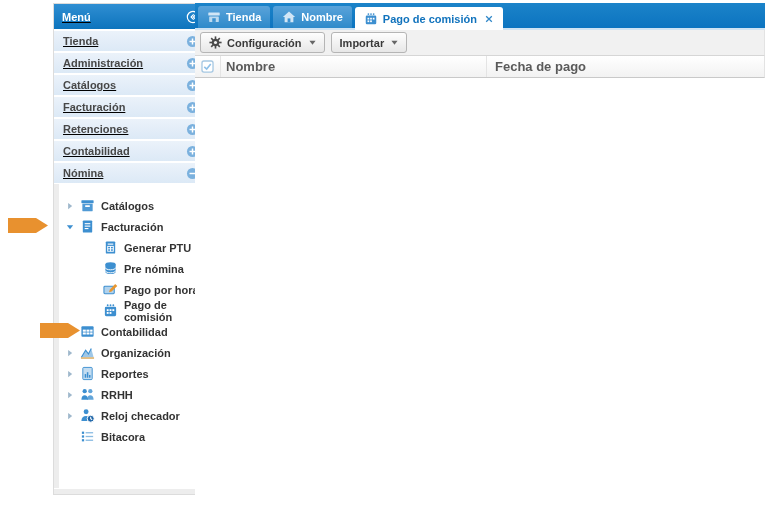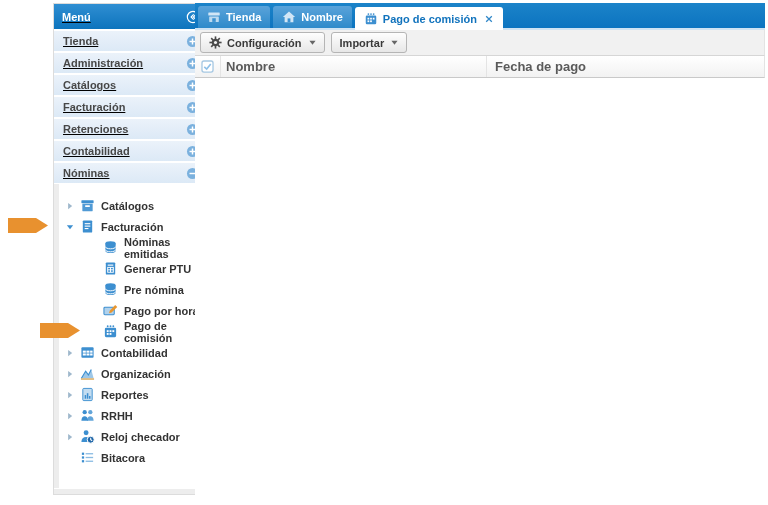--- a/index.html
+++ b/index.html
@@ -140,21 +140,21 @@
           <span class="acc-label">Contabilidad</span>
           <span class="icon acc-toggle">
             <svg viewBox="0 0 16 16">
               <circle cx="8" cy="8" r="6.8" fill="currentColor"></circle>
               <rect x="4.3" y="7.1" width="7.4" height="1.8" fill="#fff"></rect>
               <rect x="7.1" y="4.3" width="1.8" height="7.4" fill="#fff"></rect>
             </svg>
           </span>
         </div>
         <div class="acc-item expanded">
-          <span class="acc-label">Nóminas</span>
+          <span class="acc-label">Nómina</span>
           <span class="icon acc-toggle">
             <svg viewBox="0 0 16 16">
               <circle cx="8" cy="8" r="6.8" fill="currentColor"></circle>
               <rect x="4.3" y="7.1" width="7.4" height="1.8" fill="#fff"></rect>
             </svg>
           </span>
         </div>
       </div>
     <div id="treepanel">
       <div id="tree">
@@ -181,31 +181,20 @@
             </span>
             <span class="icon t-ico">
               <svg viewBox="0 0 16 16">
                 <rect x="3" y="1.5" width="10" height="13" rx="1" fill="currentColor"></rect>
                 <rect x="5" y="4.4" width="6" height="1.2" fill="var(--icon-bg,#fff)"></rect>
                 <rect x="5" y="7" width="6" height="1.2" fill="var(--icon-bg,#fff)"></rect>
                 <rect x="5" y="9.6" width="4" height="1.2" fill="var(--icon-bg,#fff)"></rect>
               </svg>
             </span>
             <span class="tree-label">Facturación</span>
-          </div>
-          <div class="tree-row lvl1">
-            <span class="icon t-ico">
-              <svg viewBox="0 0 16 16">
-                <ellipse cx="8" cy="3.6" rx="5.5" ry="2.2" fill="currentColor"></ellipse>
-                <path d="M2.5 3.6 v8 c0 1.3 2.5 2.3 5.5 2.3 s5.5 -1 5.5 -2.3 v-8 Z" fill="currentColor"></path>
-                <path d="M2.5 7.1 c0 1.3 2.5 2.3 5.5 2.3 s5.5 -1 5.5 -2.3" stroke="var(--icon-bg,#fff)" stroke-width="1" fill="none"></path>
-                <path d="M2.5 10.3 c0 1.3 2.5 2.3 5.5 2.3 s5.5 -1 5.5 -2.3" stroke="var(--icon-bg,#fff)" stroke-width="1" fill="none"></path>
-              </svg>
-            </span>
-            <span class="tree-label">Nóminas emitidas</span>
           </div>
           <div class="tree-row lvl1">
             <span class="icon t-ico">
               <svg viewBox="0 0 16 16">
                 <rect x="3" y="1.5" width="10" height="13" rx="1" fill="currentColor"></rect>
                 <rect x="5" y="3.8" width="6" height="1.2" fill="var(--icon-bg,#fff)"></rect>
                 <g stroke="var(--icon-bg,#fff)" stroke-width="1" fill="none">
                   <rect x="5" y="6.8" width="6" height="5.2"></rect>
                   <line x1="8" y1="6.8" x2="8" y2="12"></line>
                   <line x1="5" y1="9.4" x2="11" y2="9.4"></line>

